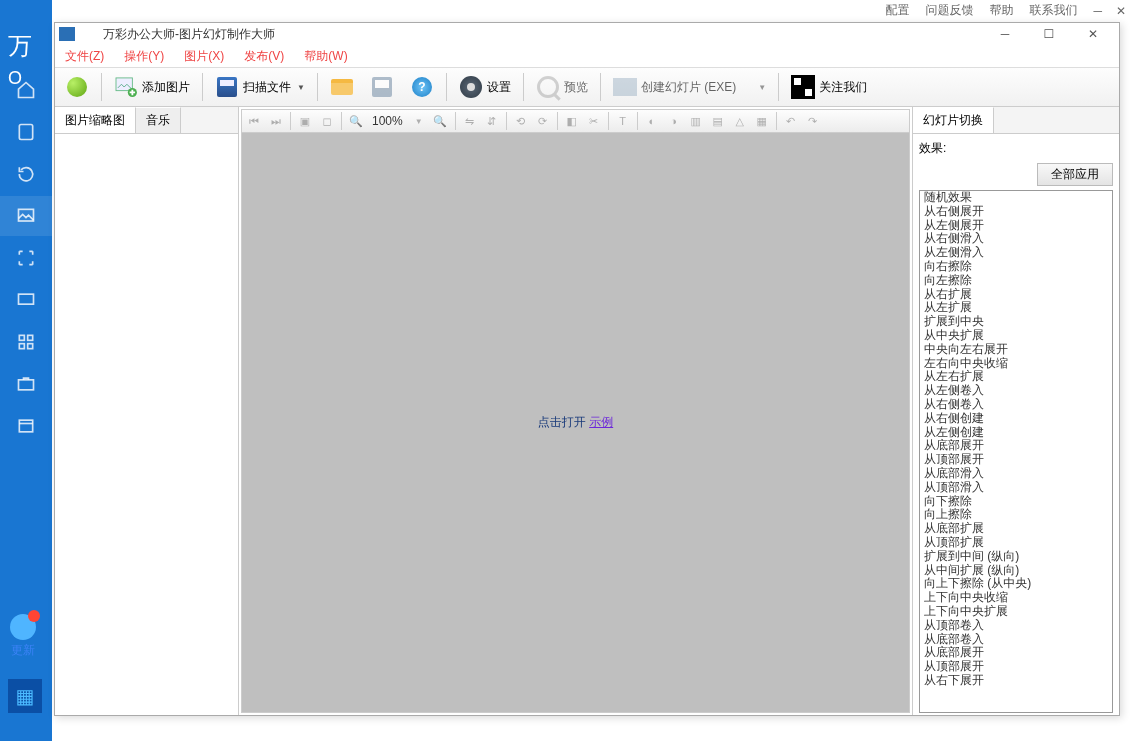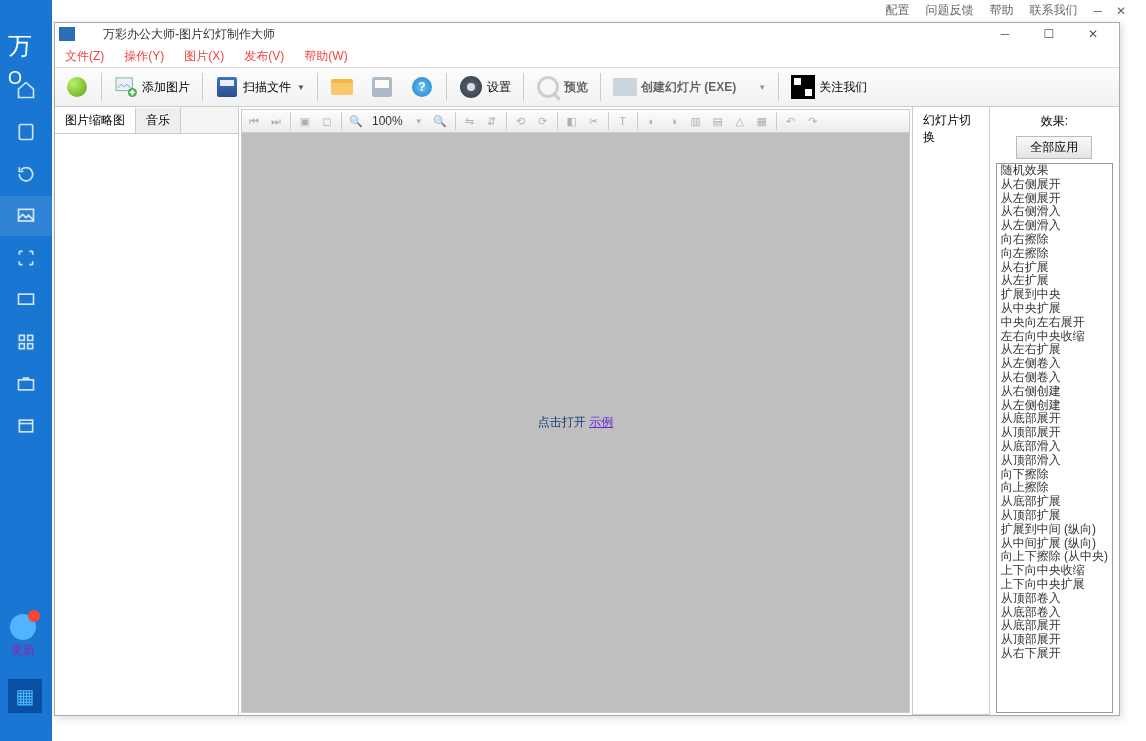--- a/index.html
+++ b/index.html
@@ -6,21 +6,21 @@
 body { width: 1146px; height: 741px; overflow: hidden; background: #f5f5f5; position: relative; }
 
 
 .bg-app { position: absolute; top: 0; left: 0; width: 1146px; height: 741px; background: #fff; display: flex; }
 .bg-sidebar { width: 52px; background: #1976d2; color: #fff; display: flex; flex-direction: column; align-items: center; padding-top: 70px; }
 .bg-logo-area { position: absolute; top: 30px; left: 8px; color: #fff; font-size: 24px; font-weight: 300; }
 .bg-sidebar .bg-icon { width: 52px; height: 40px; display: flex; align-items: center; justify-content: center; color: rgba(255,255,255,0.8); font-size: 18px; margin-bottom: 2px; }
 .bg-sidebar .bg-icon.active { background: rgba(255,255,255,0.1); }
 .bg-topright { position: absolute; top: 0; right: 0; display: flex; gap: 16px; padding: 2px 20px; color: #666; background:#fff; }
 .bg-close { display:flex; gap:14px; align-items:center; }
-.bg-update { position: absolute; left: 10px; bottom: 82px; color:#a21caf; text-align:center; }
+.bg-update { position: absolute; left: 10px; bottom: 82px; color:#3b82f6; text-align:center; }
 .bg-qr { position:absolute; left:8px; bottom: 28px; width: 34px; height: 34px; background:#0b4fa5; color:#4bbaff; display:flex; align-items:center; justify-content:center; font-size:20px; }
 
 
 .dialog { position: absolute; top: 22px; left: 54px; width: 1066px; height: 694px; background: #fff; border: 1px solid #aaa; box-shadow: 2px 2px 8px rgba(0,0,0,0.15); display: flex; flex-direction: column; }
 .titlebar { height: 22px; background: #fff; display: flex; align-items: center; padding: 0 4px; gap: 22px; }
 .titlebar-icon { width: 16px; height: 14px; background: #2a6fb5; margin-right: 6px; }
 .titlebar-text { flex: 1; color: #333; font-size: 12px; }
 .win-btns { display: flex; }
 .win-btn { width: 44px; height: 20px; display: flex; align-items: center; justify-content: center; color: #555; }
 
@@ -40,43 +40,43 @@
 .help-ico { width:20px;height:20px;background:radial-gradient(#6ec4f7,#1a7ec6);border-radius:50%;color:#fff;display:flex;align-items:center;justify-content:center;font-weight:bold;}
 .gear-ico { width:22px;height:22px;background:radial-gradient(#5b6876,#2f3a45);border-radius:50%;position:relative;}
 .gear-ico::after{content:"";position:absolute;top:7px;left:7px;width:8px;height:8px;background:#ddd;border-radius:50%;}
 .mag-ico { width:22px;height:22px;border:3px solid #888;border-radius:50%;position:relative;opacity:0.6;}
 .mag-ico::after{content:"";position:absolute;width:3px;height:9px;background:#888;transform:rotate(-45deg);bottom:-6px;right:-2px;}
 .create-ico{width:24px;height:18px;background:#8fa6bc;opacity:0.7;}
 .qr-ico{width:24px;height:24px;background:#000;position:relative;}
 .qr-ico::before{content:"";position:absolute;top:3px;left:3px;width:7px;height:7px;background:#fff;}
 .qr-ico::after{content:"";position:absolute;bottom:3px;right:3px;width:7px;height:7px;background:#fff;}
 .dd-arrow{font-size:8px;color:#555;margin-left:2px;}
-.disabled { opacity: 0.6; font-weight: bold; }
+.disabled { opacity: 0.6; }
 
 .body-area { flex: 1; display: flex; min-height: 0; }
 .left-panel { width: 184px; border-right: 1px solid #ccc; display: flex; flex-direction: column; }
 .tabs { display: flex; border-bottom: 1px solid #ccc; background:#f4f4f4; }
 .tab { padding: 4px 10px; border-right: 1px solid #ccc; background:#fff; border-top:1px solid #fff; }
 .tab.active { background: #fff; }
 .tab:not(.active){ background: #eee;}
 .left-panel .content { flex: 1; background: #fff; }
 
 .center-panel { flex: 1; display: flex; flex-direction: column; border-right: 1px solid #ccc; padding: 2px; }
 .mini-toolbar { height: 24px; background: linear-gradient(#fdfdfd,#ececec); border: 1px solid #ccc; display: flex; align-items: center; gap: 6px; padding: 0 4px; flex-wrap: nowrap; overflow:hidden;}
 .mt-ico { width:16px; height:16px; opacity:0.45; display:flex; align-items:center; justify-content:center; color:#5a5a5a; font-size:11px; }
 .mt-ico.en{ opacity:0.8; }
 .mt-sep { width:1px; height:18px; background:#ccc; }
 .zoom-text { margin: 0 2px; color:#333; }
 .canvas { flex: 1; background: #bfbfbf; display: flex; align-items: center; justify-content: center; border: 1px solid #ccc; border-top:none; }
 .canvas-msg { color: #193a7a; }
 .canvas-msg a { color: #6d28d9; text-decoration: underline; }
 
-.right-panel { width: 206px; display: flex; flex-direction: row; }
+.right-panel { width: 206px; display: flex; flex-direction: column; }
 .right-panel .tabs{border-bottom:1px solid #ccc;}
-.right-body { flex: 1; padding: 6px 6px 2px 6px; display:flex; flex-direction:column; min-height:0;align-items:center; }
+.right-body { flex: 1; padding: 6px 6px 2px 6px; display:flex; flex-direction:column; min-height:0; }
 .effect-label { margin-bottom: 6px; }
 .apply-row { display: flex; justify-content: flex-end; margin-bottom: 4px; }
 .apply-btn { background: linear-gradient(#f8f8f8,#e4e4e4); border: 1px solid #bbb; padding: 2px 13px; }
 .effects-list { flex:1; border: 1px solid #999; overflow-y: scroll; background:#fff; }
 .effects-list div { padding: 0px 4px; color: #333; white-space: nowrap; line-height: 1.15; }
 
 
 .sb-ic { width: 20px; height: 20px; }
 </style>
 </head>

